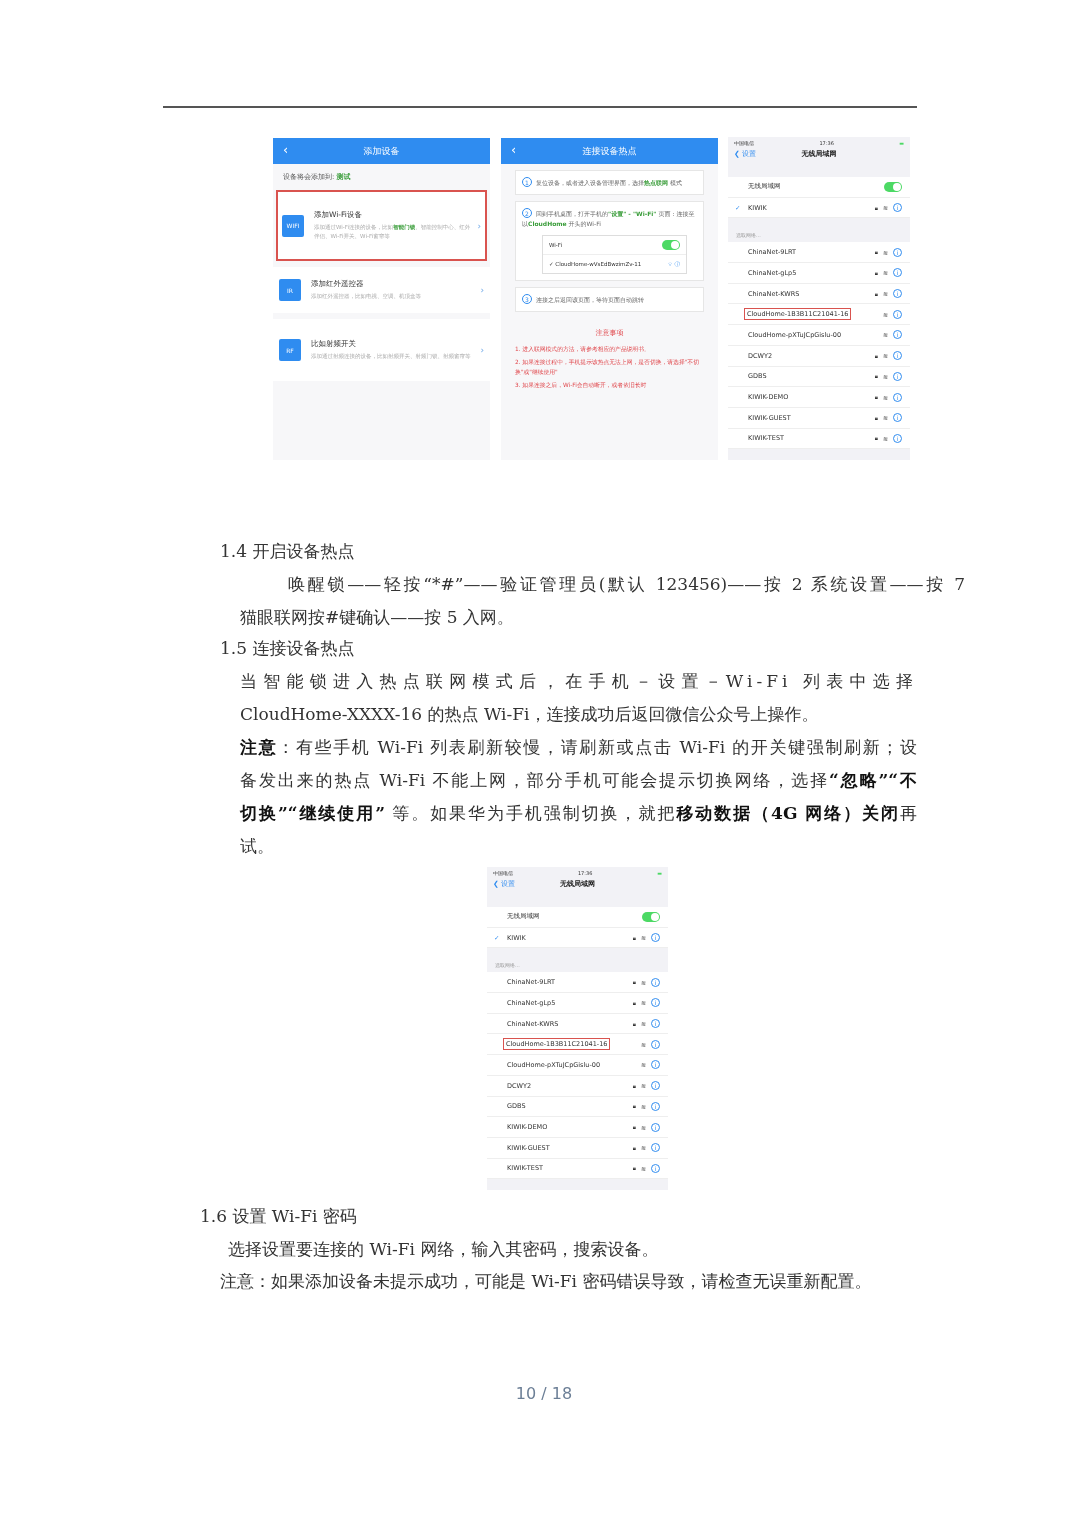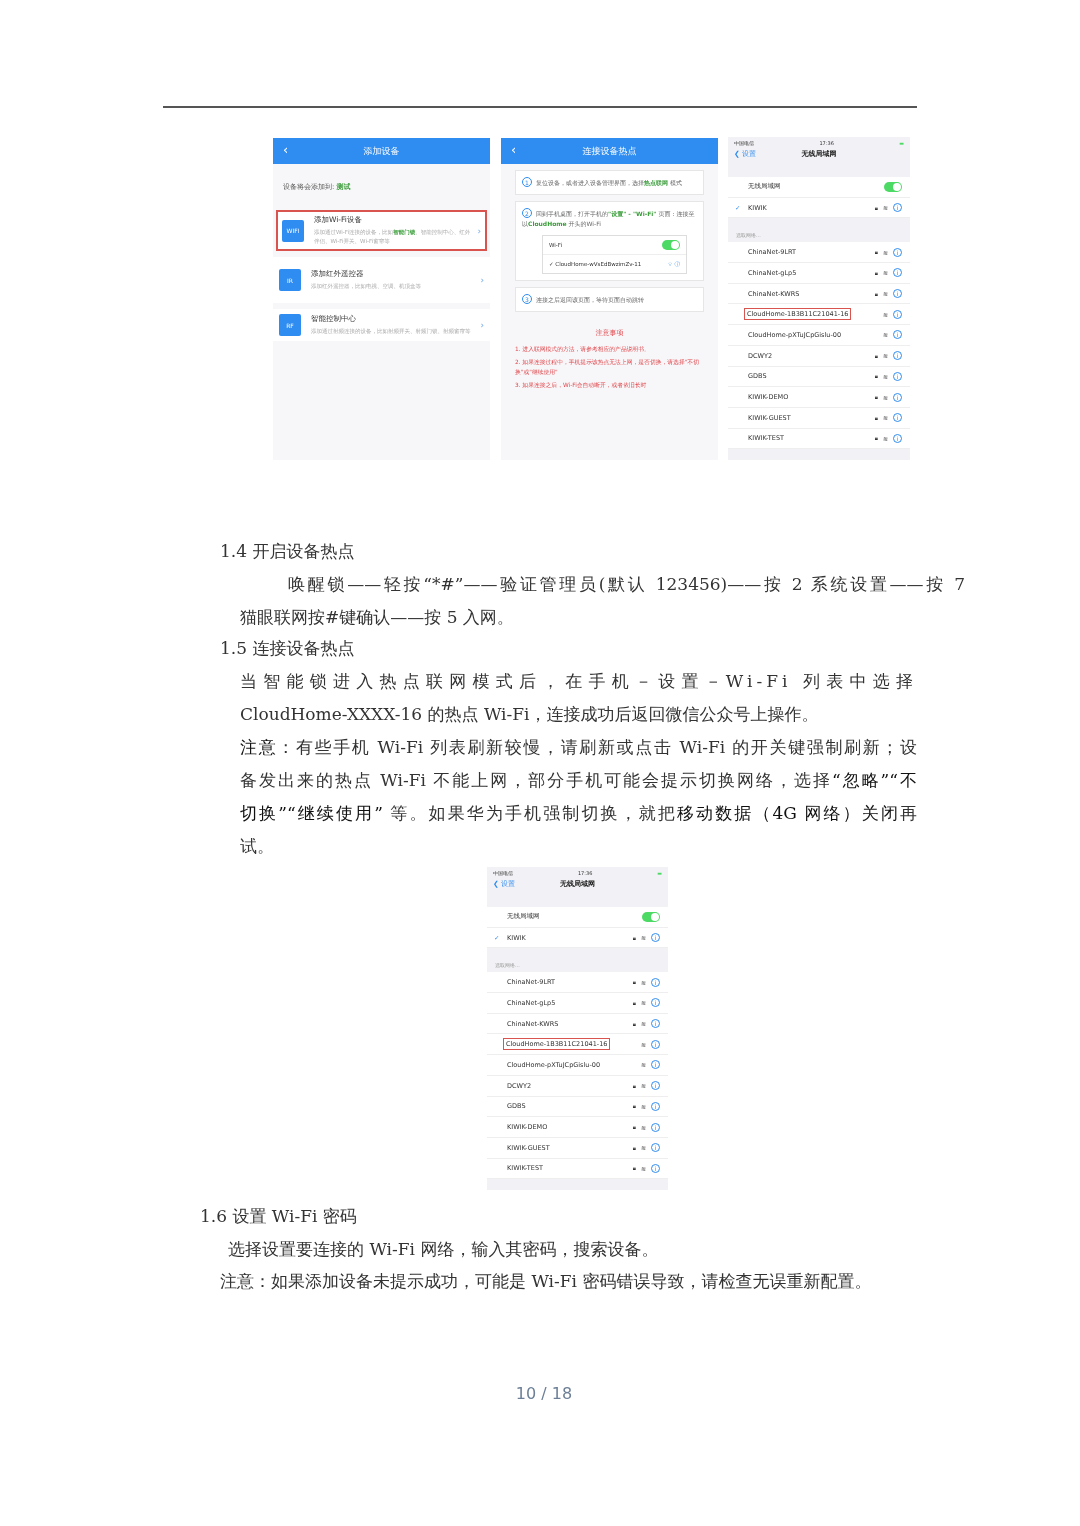--- a/index.html
+++ b/index.html
@@ -2,23 +2,23 @@
 <html><head>
 <meta charset="utf-8">
 <style>
 *{box-sizing:border-box;margin:0;padding:0}
 body{width:1080px;height:1526px;background:#fff;position:relative;font-family:"DejaVu Serif","Liberation Serif",serif;color:#222;overflow:hidden}
 .hr{position:absolute;left:163px;top:106px;width:754px;height:2px;background:#555}
 
 .scr{position:absolute;background:#f7f7f9;overflow:hidden;font-family:"DejaVu Sans","Liberation Sans",sans-serif}
 .bluebar{height:26px;background:#2f8cf0;color:#fff;font-size:9px;display:flex;align-items:center;justify-content:center;position:relative}
 .bluebar .back{position:absolute;left:10px;top:4px;font-size:13px;color:#fff}
-.s1 .sub{font-size:7px;color:#555;padding:18px 10px}
+.s1 .sub{font-size:7px;color:#555;padding:8px 10px}
 .s1 .sub b{color:#3a9d3a;font-weight:bold}
-.card{background:#fff;margin:0 0 6px 0;padding:5px 6px;display:flex;align-items:center;position:relative}
+.card{background:#fff;margin:0 0 6px 0;padding:20px 6px;display:flex;align-items:center;position:relative}
 .card.hl{outline:2px solid #d9534f;outline-offset:-2px;margin:0 3px 6px 3px}
 .card .ic{width:22px;height:22px;background:#2f8cf0;color:#fff;font-size:6px;display:flex;align-items:center;justify-content:center;border-radius:2px;flex-shrink:0}
 .card .txt{flex:1;margin-left:10px}
 .card .t{font-size:7.5px;color:#333;margin-bottom:3px}
 .card .d{font-size:5.5px;color:#aaa;line-height:9px}
 .card .d b{color:#3a9d3a}
 .card .chev{color:#6aa6e8;font-size:9px;margin-left:6px}
 .s2 .box{background:#fff;border:1px solid #e6e6e6;margin:6px 14px;padding:6px 6px;font-size:6px;color:#666;line-height:10px}
 .s2 .num{display:inline-block;width:10px;height:10px;border:1px solid #2f8cf0;border-radius:50%;color:#2f8cf0;font-size:6px;text-align:center;line-height:9px;margin-right:4px}
 .s2 .g{color:#3a9d3a;font-weight:bold}
@@ -39,21 +39,21 @@
 .ios .row .name{flex:1}
 .ios .row .icons{display:flex;gap:5px;align-items:center;color:#333;font-size:6px}
 .ios .row .info{width:9px;height:9px;border:1px solid #2f8cf0;border-radius:50%;color:#2f8cf0;font-size:6px;text-align:center;line-height:8px}
 .ios .row .chk{position:absolute;left:7px;color:#2f8cf0}
 .ios .sect{font-size:5px;color:#999;padding:14px 8px 4px}
 .ios .gap{height:10px}
 .ios .row.hl .name span{outline:1.5px solid #d9534f;padding:1px 2px;margin-left:-3px}
 
 .h{position:absolute;font-size:17px;color:#333}
 .p{position:absolute;font-size:17px;color:#333;line-height:33px}
-.p b{font-weight:normal;color:#111}
+.p b{font-weight:bold;color:#111}
 .j{text-align-last:justify;letter-spacing:0}
 .pg{position:absolute;left:0;width:1088px;top:1384px;text-align:center;font-family:"DejaVu Sans","Liberation Sans",sans-serif;font-size:16px;color:#6c7f96}
 </style>
 </head>
 <body>
 
 <div class="hr"></div>
 
 <div class="scr s1" style="left:273px;top:138px;width:217px;height:322px;">
   <div class="bluebar">
@@ -73,21 +73,21 @@
     <div class="ic">IR</div>
     <div class="txt">
       <div class="t">添加红外遥控器</div>
       <div class="d">添加红外遥控器，比如电视、空调、机顶盒等</div>
     </div>
     <span class="chev">›</span>
   </div>
   <div class="card">
     <div class="ic">RF</div>
     <div class="txt">
-      <div class="t">智能控制中心</div>
+      <div class="t">比如射频开关</div>
       <div class="d">添加通过射频连接的设备，比如射频开关、射频门锁、射频窗帘等</div>
     </div>
     <span class="chev">›</span>
   </div>
 </div>
 
 <div class="scr s2" style="left:501px;top:138px;width:217px;height:322px;">
   <div class="bluebar">
     <span class="back">‹</span>
     <span>连接设备热点</span>

